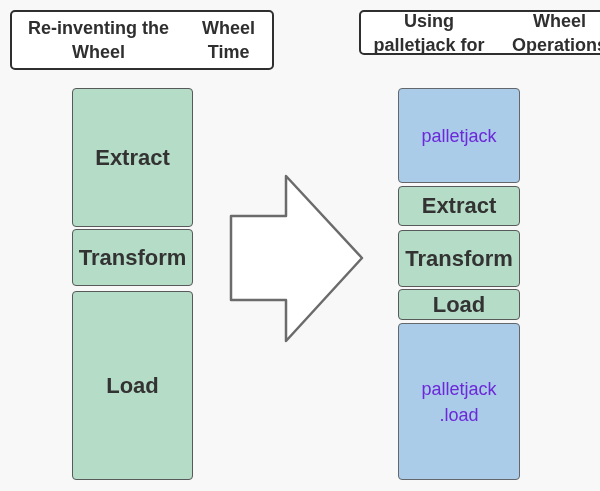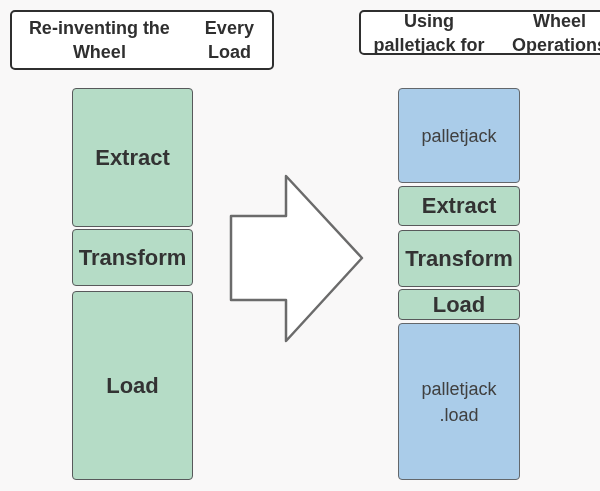--- a/index.html
+++ b/index.html
@@ -47,21 +47,21 @@
     font-weight: bold;
     font-size: 22px;
     color: #333333;
   }
   .node.pj {
     background: #aacce9;
     border: 1.5px solid #63676b;
     font-weight: normal;
     font-size: 18px;
     line-height: 26px;
-    color: #404040;
+    color: #6d28d9;
     text-align: center;
   }
 
   
   .l-extract   { left: 72px; top: 88px;  width: 121px; height: 139px; }
   .l-transform { left: 72px; top: 229px; width: 121px; height: 57px; }
   .l-load      { left: 72px; top: 291px; width: 121px; height: 189px; }
 
   
   .r-pj-extract { left: 398px; top: 88px;  width: 122px; height: 95px; }
@@ -78,21 +78,21 @@
     height: 190px;
   }
 </style>
 </head>
 <body>
 
 <div class="canvas">
 
   <div class="title-box title-left">
     <span>Re-inventing the Wheel</span>
-    <span>Every Load</span>
+    <span>Wheel Time</span>
   </div>
 
   <div class="title-box title-right">
     <span>Using palletjack for</span>
     <span>Wheel Operations</span>
   </div>
 
   <div class="node step l-extract">
     <span>Extract</span>
   </div>

